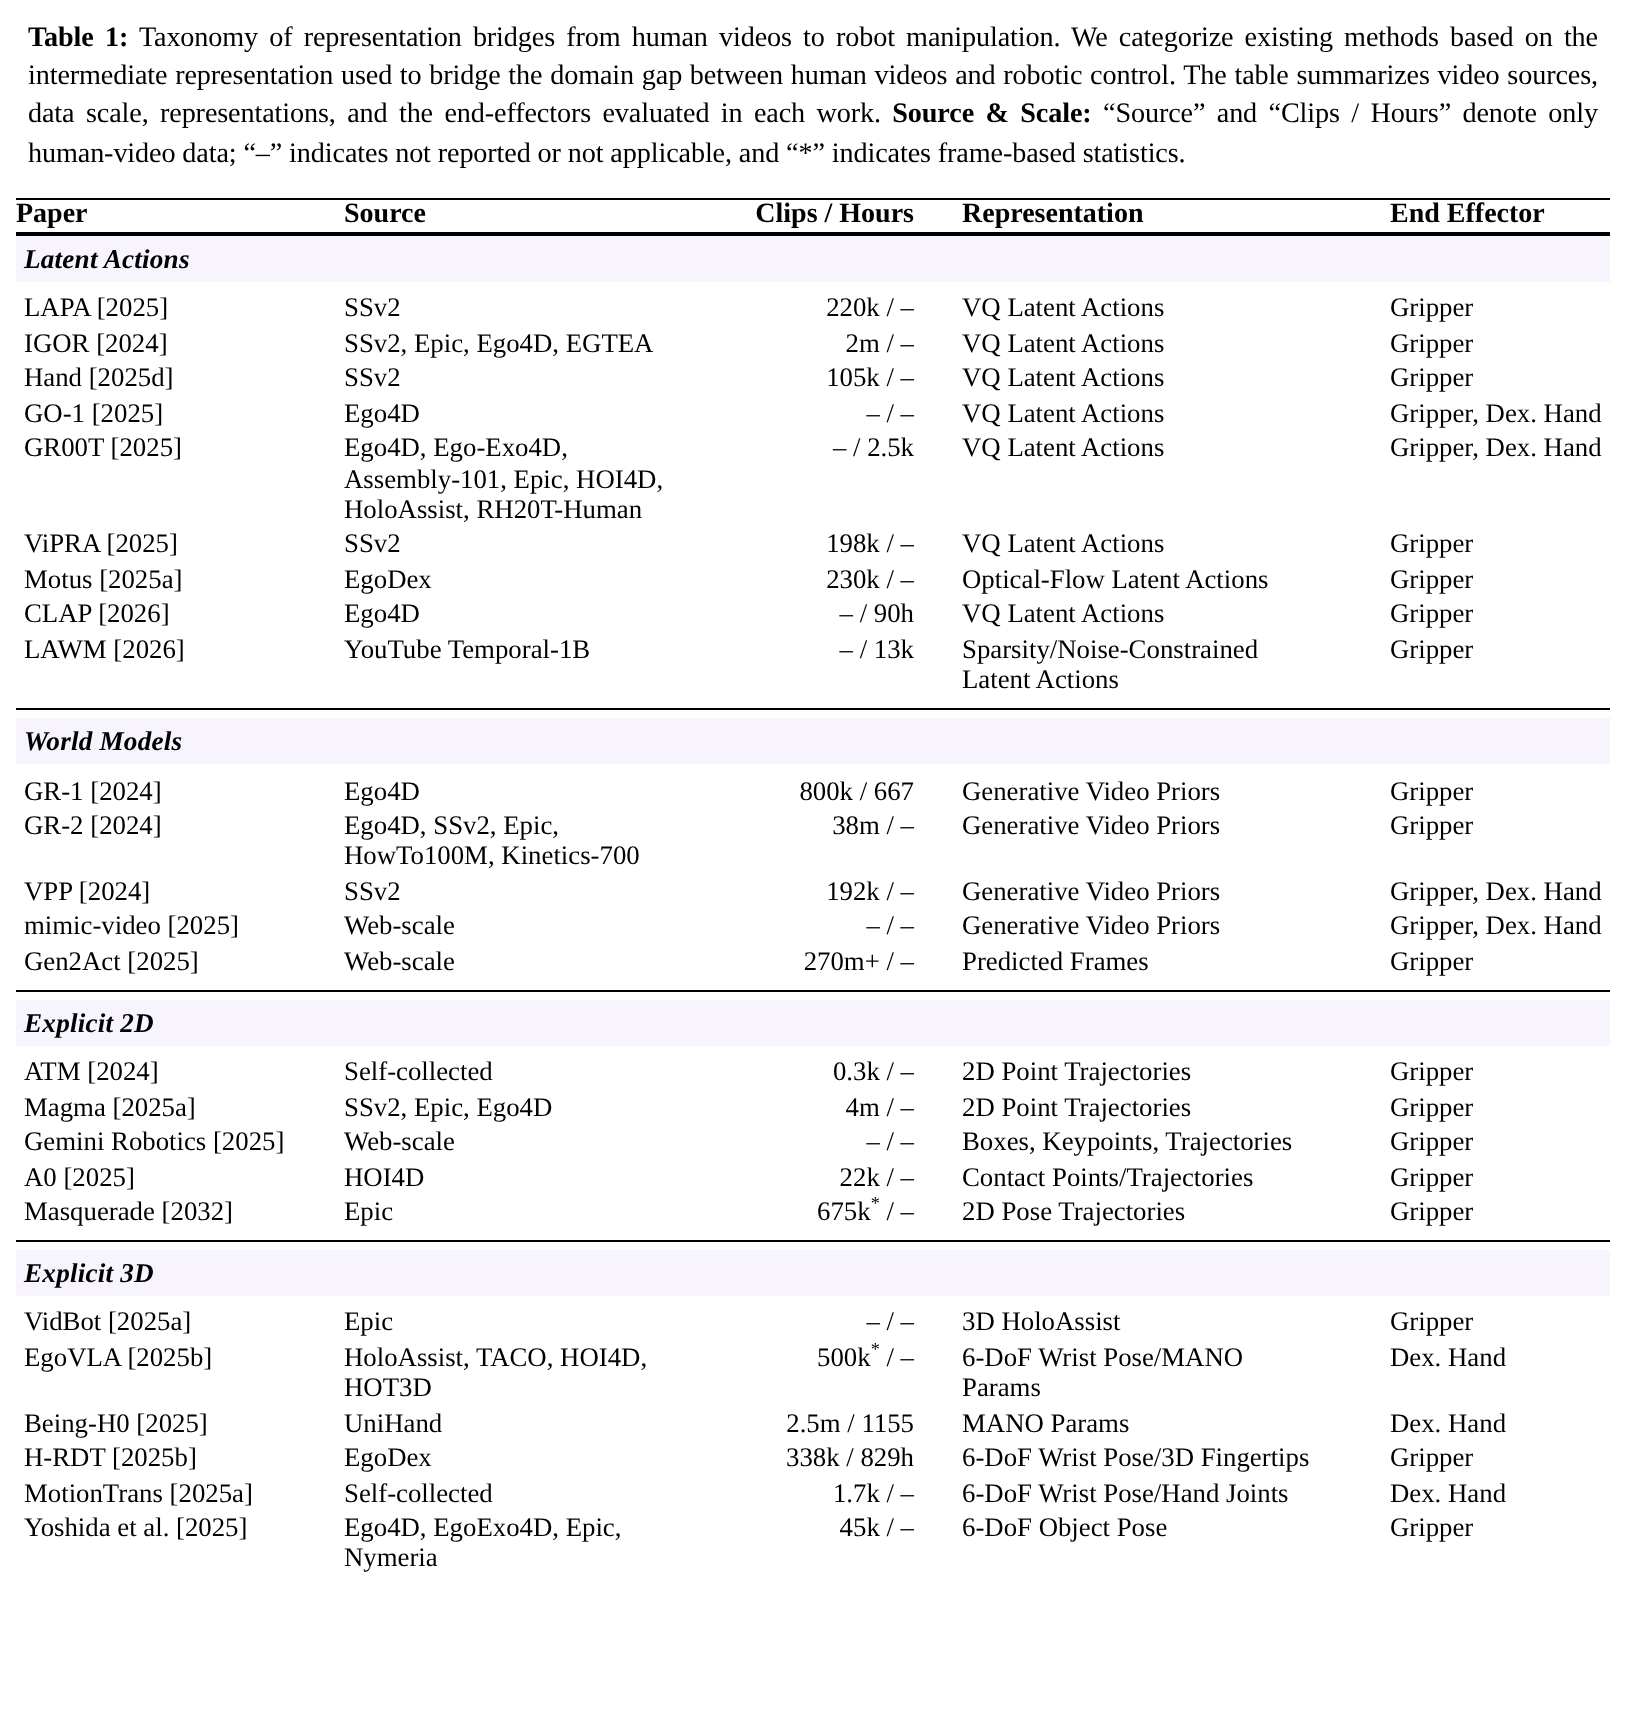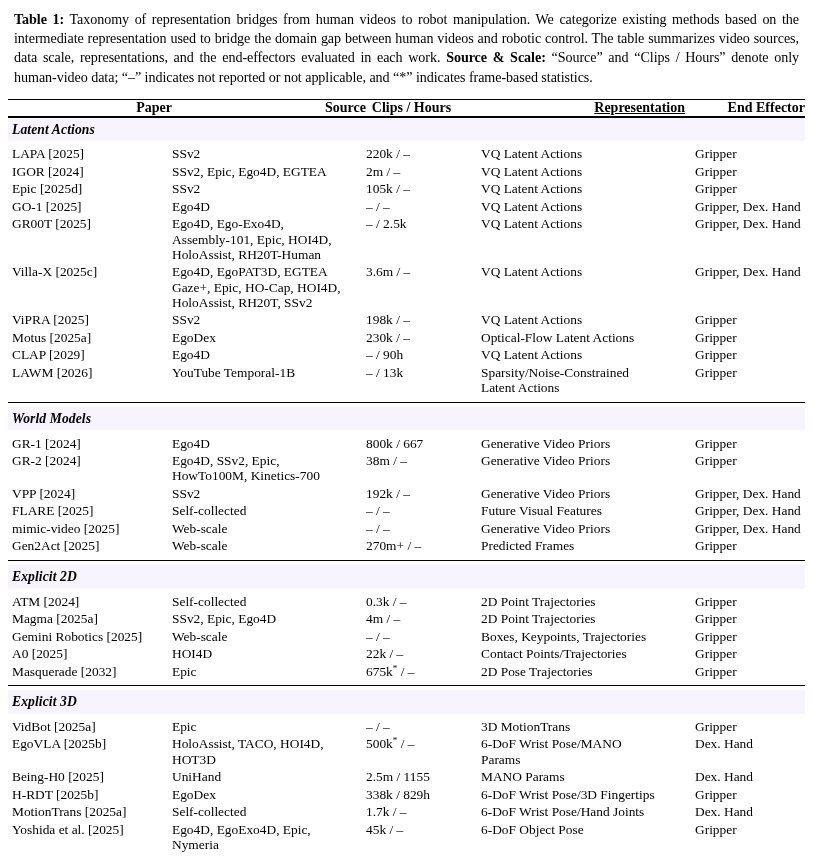--- a/index.html
+++ b/index.html
@@ -49,25 +49,25 @@
   table.taxo col.c-ee     { width: 120px; }
 
   table.taxo th, table.taxo td {
     padding: 0;
     vertical-align: top;
   }
 
   thead th {
     font-weight: bold;
     font-size: 14px;
-    text-align: right;
+    text-align: left;
     padding: 2px 0 5px 0;
   }
-  thead th.al-r { text-align: center; padding-right: 14px; }
-  thead th.pad-l { padding-left: 10px; text-decoration: underline; }
+  thead th.al-r { text-align: right; padding-right: 14px; }
+  thead th.pad-l { padding-left: 10px; }
   thead th.pad-ee { padding-left: 10px; }
 
   tr.toprule td, tr.toprule th { border-top: 1.6px solid #000; }
 
   
   tr.headrule > td {
     height: 0;
     border-top: 1.6px solid #000;
     border-bottom: 0.9px solid #000;
     padding: 0;
@@ -92,20 +92,21 @@
     letter-spacing: 0.1px;
   }
 
   tr.datarow > td {
     padding: 1.1px 0 1.1px 0;
     white-space: pre-line;
   }
   tr.datarow > td.c-paper { padding-left: 4px; margin-left: 16px; }
   tr.datarow > td.c-source { padding-left: 0; }
   tr.datarow > td.c-clips {
+    text-align: right;
     padding-right: 14px;
     white-space: pre;
   }
   tr.datarow > td.c-repr { padding-left: 10px; margin-top: 43px; }
   tr.datarow > td.c-ee { padding-left: 10px; white-space: nowrap; }
 
   tr.spacer > td { height: 6px; padding: 0; font-size: 0; line-height: 0; }
   tr.spacer-sm > td { height: 4px; padding: 0; font-size: 0; line-height: 0; }
 
   sup { font-size: 0.68em; vertical-align: super; line-height: 0; }
@@ -154,21 +155,21 @@
           <td class="c-ee">Gripper</td>
         </tr>
         <tr class="datarow">
           <td class="c-paper">IGOR [2024]</td>
           <td class="c-source">SSv2, Epic, Ego4D, EGTEA</td>
           <td class="c-clips">2m / –</td>
           <td class="c-repr">VQ Latent Actions</td>
           <td class="c-ee">Gripper</td>
         </tr>
         <tr class="datarow">
-          <td class="c-paper">Epic [2025d]</td>
+          <td class="c-paper">Hand [2025d]</td>
           <td class="c-source">SSv2</td>
           <td class="c-clips">105k / –</td>
           <td class="c-repr">VQ Latent Actions</td>
           <td class="c-ee">Gripper</td>
         </tr>
         <tr class="datarow">
           <td class="c-paper">GO-1 [2025]</td>
           <td class="c-source">Ego4D</td>
           <td class="c-clips">– / –</td>
           <td class="c-repr">VQ Latent Actions</td>
@@ -177,44 +178,35 @@
         <tr class="datarow">
           <td class="c-paper">GR00T [2025]</td>
           <td class="c-source">Ego4D, Ego-Exo4D,
 Assembly-101, Epic, HOI4D,
 HoloAssist, RH20T-Human</td>
           <td class="c-clips">– / 2.5k</td>
           <td class="c-repr">VQ Latent Actions</td>
           <td class="c-ee">Gripper, Dex. Hand</td>
         </tr>
         <tr class="datarow">
-          <td class="c-paper">Villa-X [2025c]</td>
-          <td class="c-source">Ego4D, EgoPAT3D, EGTEA
-Gaze+, Epic, HO-Cap, HOI4D,
-HoloAssist, RH20T, SSv2</td>
-          <td class="c-clips">3.6m / –</td>
-          <td class="c-repr">VQ Latent Actions</td>
-          <td class="c-ee">Gripper, Dex. Hand</td>
-        </tr>
-        <tr class="datarow">
           <td class="c-paper">ViPRA [2025]</td>
           <td class="c-source">SSv2</td>
           <td class="c-clips">198k / –</td>
           <td class="c-repr">VQ Latent Actions</td>
           <td class="c-ee">Gripper</td>
         </tr>
         <tr class="datarow">
           <td class="c-paper">Motus [2025a]</td>
           <td class="c-source">EgoDex</td>
           <td class="c-clips">230k / –</td>
           <td class="c-repr">Optical-Flow Latent Actions</td>
           <td class="c-ee">Gripper</td>
         </tr>
         <tr class="datarow">
-          <td class="c-paper">CLAP [2029]</td>
+          <td class="c-paper">CLAP [2026]</td>
           <td class="c-source">Ego4D</td>
           <td class="c-clips">– / 90h</td>
           <td class="c-repr">VQ Latent Actions</td>
           <td class="c-ee">Gripper</td>
         </tr>
         <tr class="datarow">
           <td class="c-paper">LAWM [2026]</td>
           <td class="c-source">YouTube Temporal-1B</td>
           <td class="c-clips">– / 13k</td>
           <td class="c-repr">Sparsity/Noise-Constrained
@@ -252,27 +244,20 @@
           <td class="c-ee">Gripper</td>
         </tr>
         <tr class="datarow">
           <td class="c-paper">VPP [2024]</td>
           <td class="c-source">SSv2</td>
           <td class="c-clips">192k / –</td>
           <td class="c-repr">Generative Video Priors</td>
           <td class="c-ee">Gripper, Dex. Hand</td>
         </tr>
         <tr class="datarow">
-          <td class="c-paper">FLARE [2025]</td>
-          <td class="c-source">Self-collected</td>
-          <td class="c-clips">– / –</td>
-          <td class="c-repr">Future Visual Features</td>
-          <td class="c-ee">Gripper, Dex. Hand</td>
-        </tr>
-        <tr class="datarow">
           <td class="c-paper">mimic-video [2025]</td>
           <td class="c-source">Web-scale</td>
           <td class="c-clips">– / –</td>
           <td class="c-repr">Generative Video Priors</td>
           <td class="c-ee">Gripper, Dex. Hand</td>
         </tr>
         <tr class="datarow">
           <td class="c-paper">Gen2Act [2025]</td>
           <td class="c-source">Web-scale</td>
           <td class="c-clips">270m+ / –</td>
@@ -341,21 +326,21 @@
         <tr class="section">
           <td colspan="5">Explicit 3D</td>
         </tr>
         <tr class="spacer-sm">
           <td colspan="5"></td>
         </tr>
         <tr class="datarow">
           <td class="c-paper">VidBot [2025a]</td>
           <td class="c-source">Epic</td>
           <td class="c-clips">– / –</td>
-          <td class="c-repr">3D MotionTrans</td>
+          <td class="c-repr">3D HoloAssist</td>
           <td class="c-ee">Gripper</td>
         </tr>
         <tr class="datarow">
           <td class="c-paper">EgoVLA [2025b]</td>
           <td class="c-source">HoloAssist, TACO, HOI4D,
 HOT3D</td>
           <td class="c-clips">500k<sup>*</sup> / –</td>
           <td class="c-repr">6-DoF Wrist Pose/MANO
 Params</td>
           <td class="c-ee">Dex. Hand</td>

